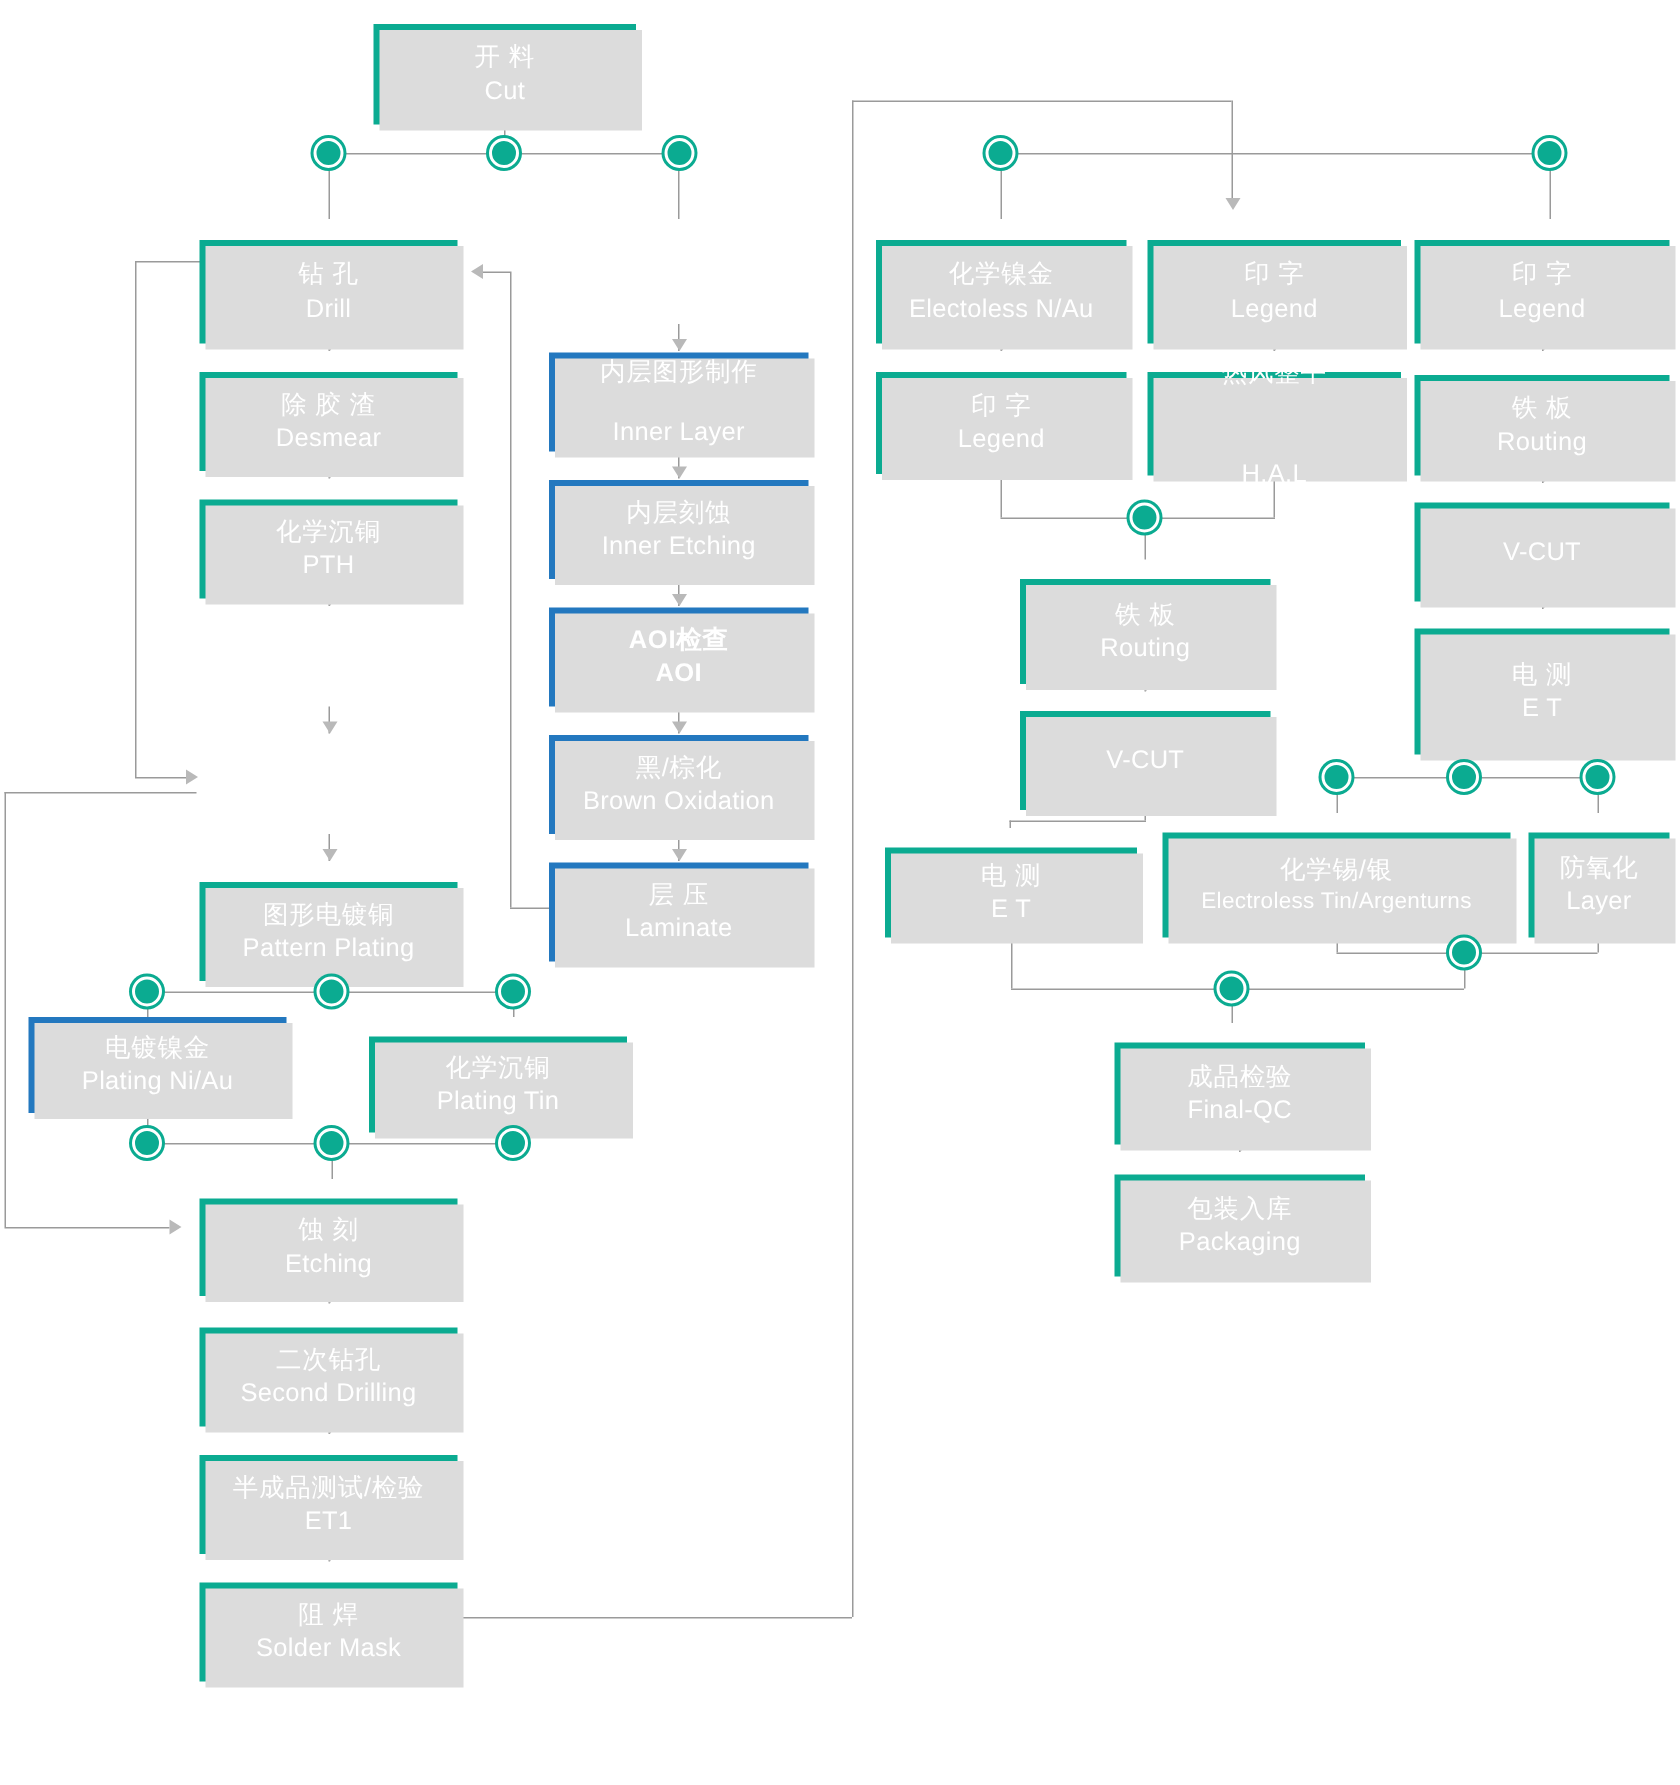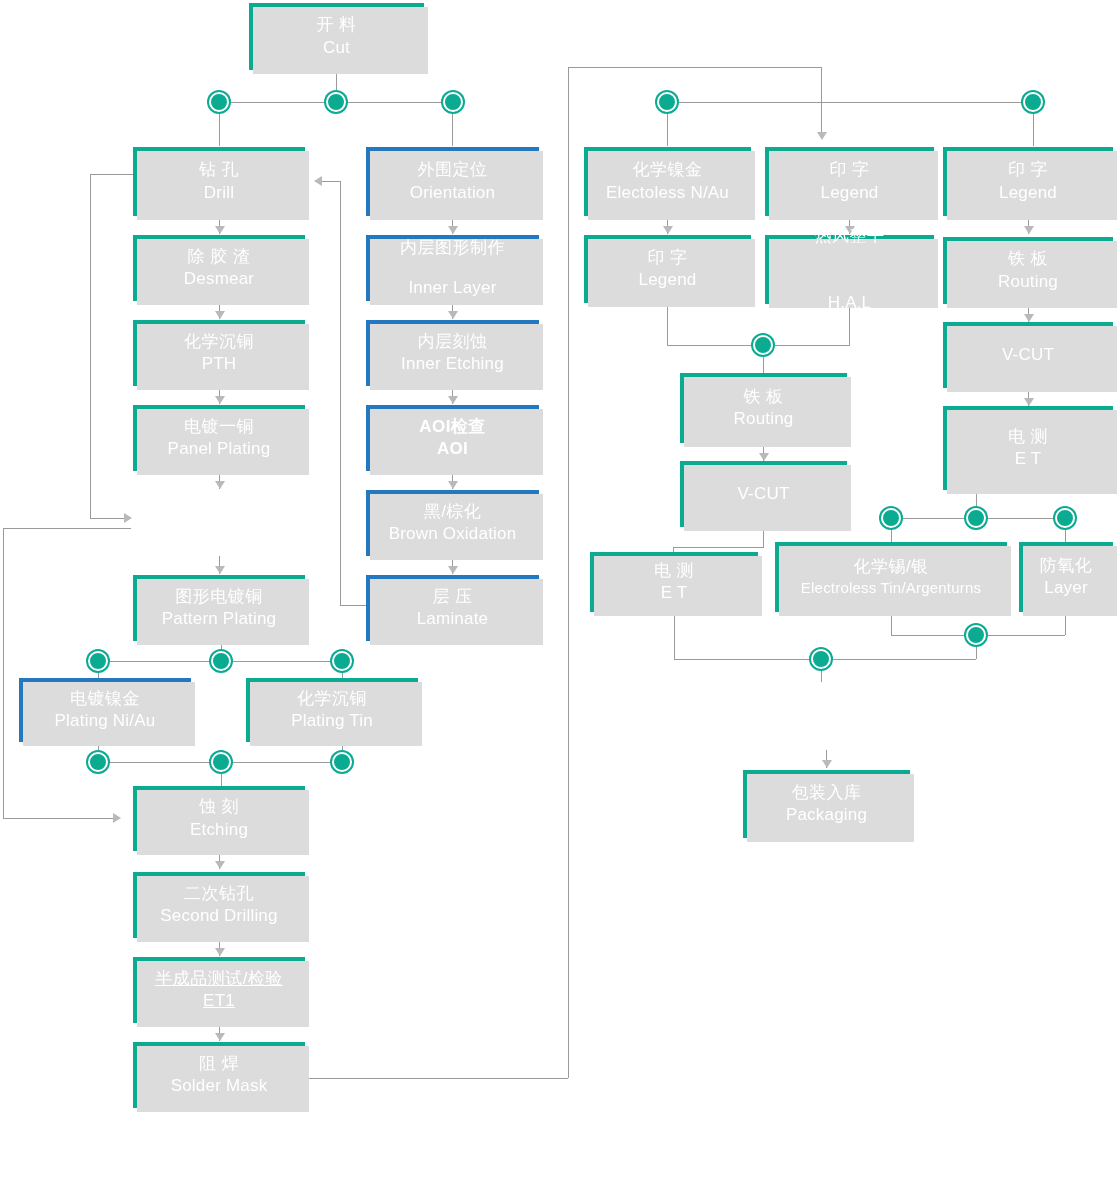--- a/index.html
+++ b/index.html
@@ -20,21 +20,21 @@
     z-index:3;
   }
   .node .shadow{
     position:absolute;
     left:4px; top:4px; right:-4px; bottom:-4px;
     background:#dcdcdc;
     z-index:-1;
   }
   .node .cn{ font-size:17px; letter-spacing:0.5px; margin-bottom:2px;}
   .node .en{ font-size:17px; letter-spacing:0.2px;}
-  .node.green{background:#0bab91;}
+  .node.green{background:#0bab91;margin-top:13px;}
   .node.blue{background:#2378bf;}
 
   
   .ln{position:absolute;background:#9a9a9a;z-index:1;}
   .ln.h{height:1px;}
   .ln.v{width:1px;}
 
   
   .dot{
     position:absolute;
@@ -219,25 +219,20 @@
   <div class="node green" style="left:133px;top:235px;width:172px;height:66px;">
     <div class="shadow"></div>
     <div class="cn">除 胶 渣</div>
     <div class="en">Desmear</div>
   </div>
   <div class="node green" style="left:133px;top:320px;width:172px;height:66px;">
     <div class="shadow"></div>
     <div class="cn">化学沉铜</div>
     <div class="en">PTH</div>
   </div>
-  <div class="node green" style="left:133px;top:405px;width:172px;height:66px;">
-    <div class="shadow"></div>
-    <div class="cn">电镀一铜</div>
-    <div class="en">Panel Plating</div>
-  </div>
   <div class="node green" style="left:133px;top:575px;width:172px;height:66px;">
     <div class="shadow"></div>
     <div class="cn">图形电镀铜</div>
     <div class="en">Pattern Plating</div>
   </div>
 
   <div class="node blue" style="left:19px;top:678px;width:172px;height:64px;">
     <div class="shadow"></div>
     <div class="cn">电镀镍金</div>
     <div class="en">Plating Ni/Au</div>
@@ -251,36 +246,31 @@
   <div class="node green" style="left:133px;top:786px;width:172px;height:65px;">
     <div class="shadow"></div>
     <div class="cn">蚀  刻</div>
     <div class="en">Etching</div>
   </div>
   <div class="node green" style="left:133px;top:872px;width:172px;height:66px;">
     <div class="shadow"></div>
     <div class="cn">二次钻孔</div>
     <div class="en">Second Drilling</div>
   </div>
-  <div class="node green" style="left:133px;top:957px;width:172px;height:66px;text-decoration:underline;">
+  <div class="node green" style="left:133px;top:957px;width:172px;height:66px;">
     <div class="shadow"></div>
     <div class="cn">半成品测试/检验</div>
     <div class="en">ET1</div>
   </div>
   <div class="node green" style="left:133px;top:1042px;width:172px;height:66px;">
     <div class="shadow"></div>
     <div class="cn">阻  焊</div>
     <div class="en">Solder Mask</div>
   </div>
 
-  <div class="node blue" style="left:366px;top:147px;width:173px;height:69px;">
-    <div class="shadow"></div>
-    <div class="cn">外围定位</div>
-    <div class="en">Orientation</div>
-  </div>
   <div class="node blue" style="left:366px;top:235px;width:173px;height:66px;gap:18px;">
     <div class="shadow"></div>
     <div class="cn">内层图形制作</div>
     <div class="en">Inner Layer</div>
   </div>
   <div class="node blue" style="left:366px;top:320px;width:173px;height:66px;">
     <div class="shadow"></div>
     <div class="cn">内层刻蚀</div>
     <div class="en">Inner Etching</div>
   </div>
@@ -361,19 +351,24 @@
     <div class="shadow"></div>
     <div class="cn">化学锡/银</div>
     <div class="en" style="font-size:15px;">Electroless Tin/Argenturns</div>
   </div>
   <div class="node green" style="left:1019px;top:542px;width:94px;height:70px;">
     <div class="shadow"></div>
     <div class="cn">防氧化</div>
     <div class="en">Layer</div>
   </div>
 
+  <div class="node green" style="left:743px;top:682px;width:167px;height:68px;">
+    <div class="shadow"></div>
+    <div class="cn">成品检验</div>
+    <div class="en">Final-QC</div>
+  </div>
   <div class="node green" style="left:743px;top:770px;width:167px;height:68px;">
     <div class="shadow"></div>
     <div class="cn">包装入库</div>
     <div class="en">Packaging</div>
   </div>
 
 </div>
 
 </body></html>

